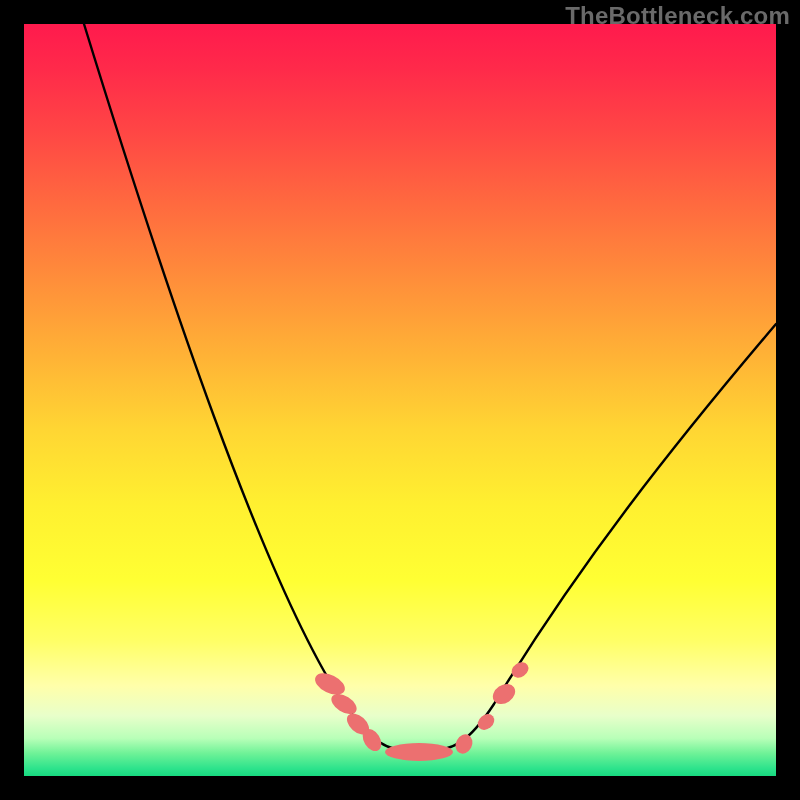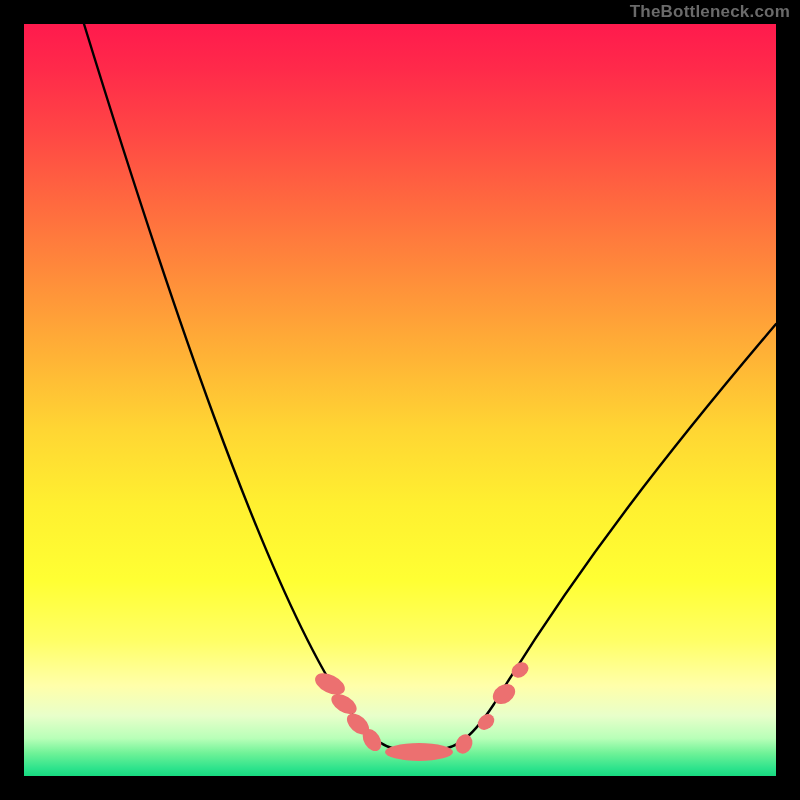--- a/index.html
+++ b/index.html
@@ -32,21 +32,21 @@
       #b8ffb8 95%,
       #6ef297 97%,
       #2de38c 99%,
       #18d980 100%);
   }
   .watermark {
     position: absolute;
     top: 2px;
     right: 10px;
     font-family: Arial, Helvetica, sans-serif;
-    font-size: 17px;
+    font-size: 24px;
     font-weight: 600;
     color: #6a6a6a;
     letter-spacing: 0.2px;
     user-select: none;
   }
   svg.curve {
     position: absolute;
     left: 0; top: 0;
     width: 100%;
     height: 100%;

